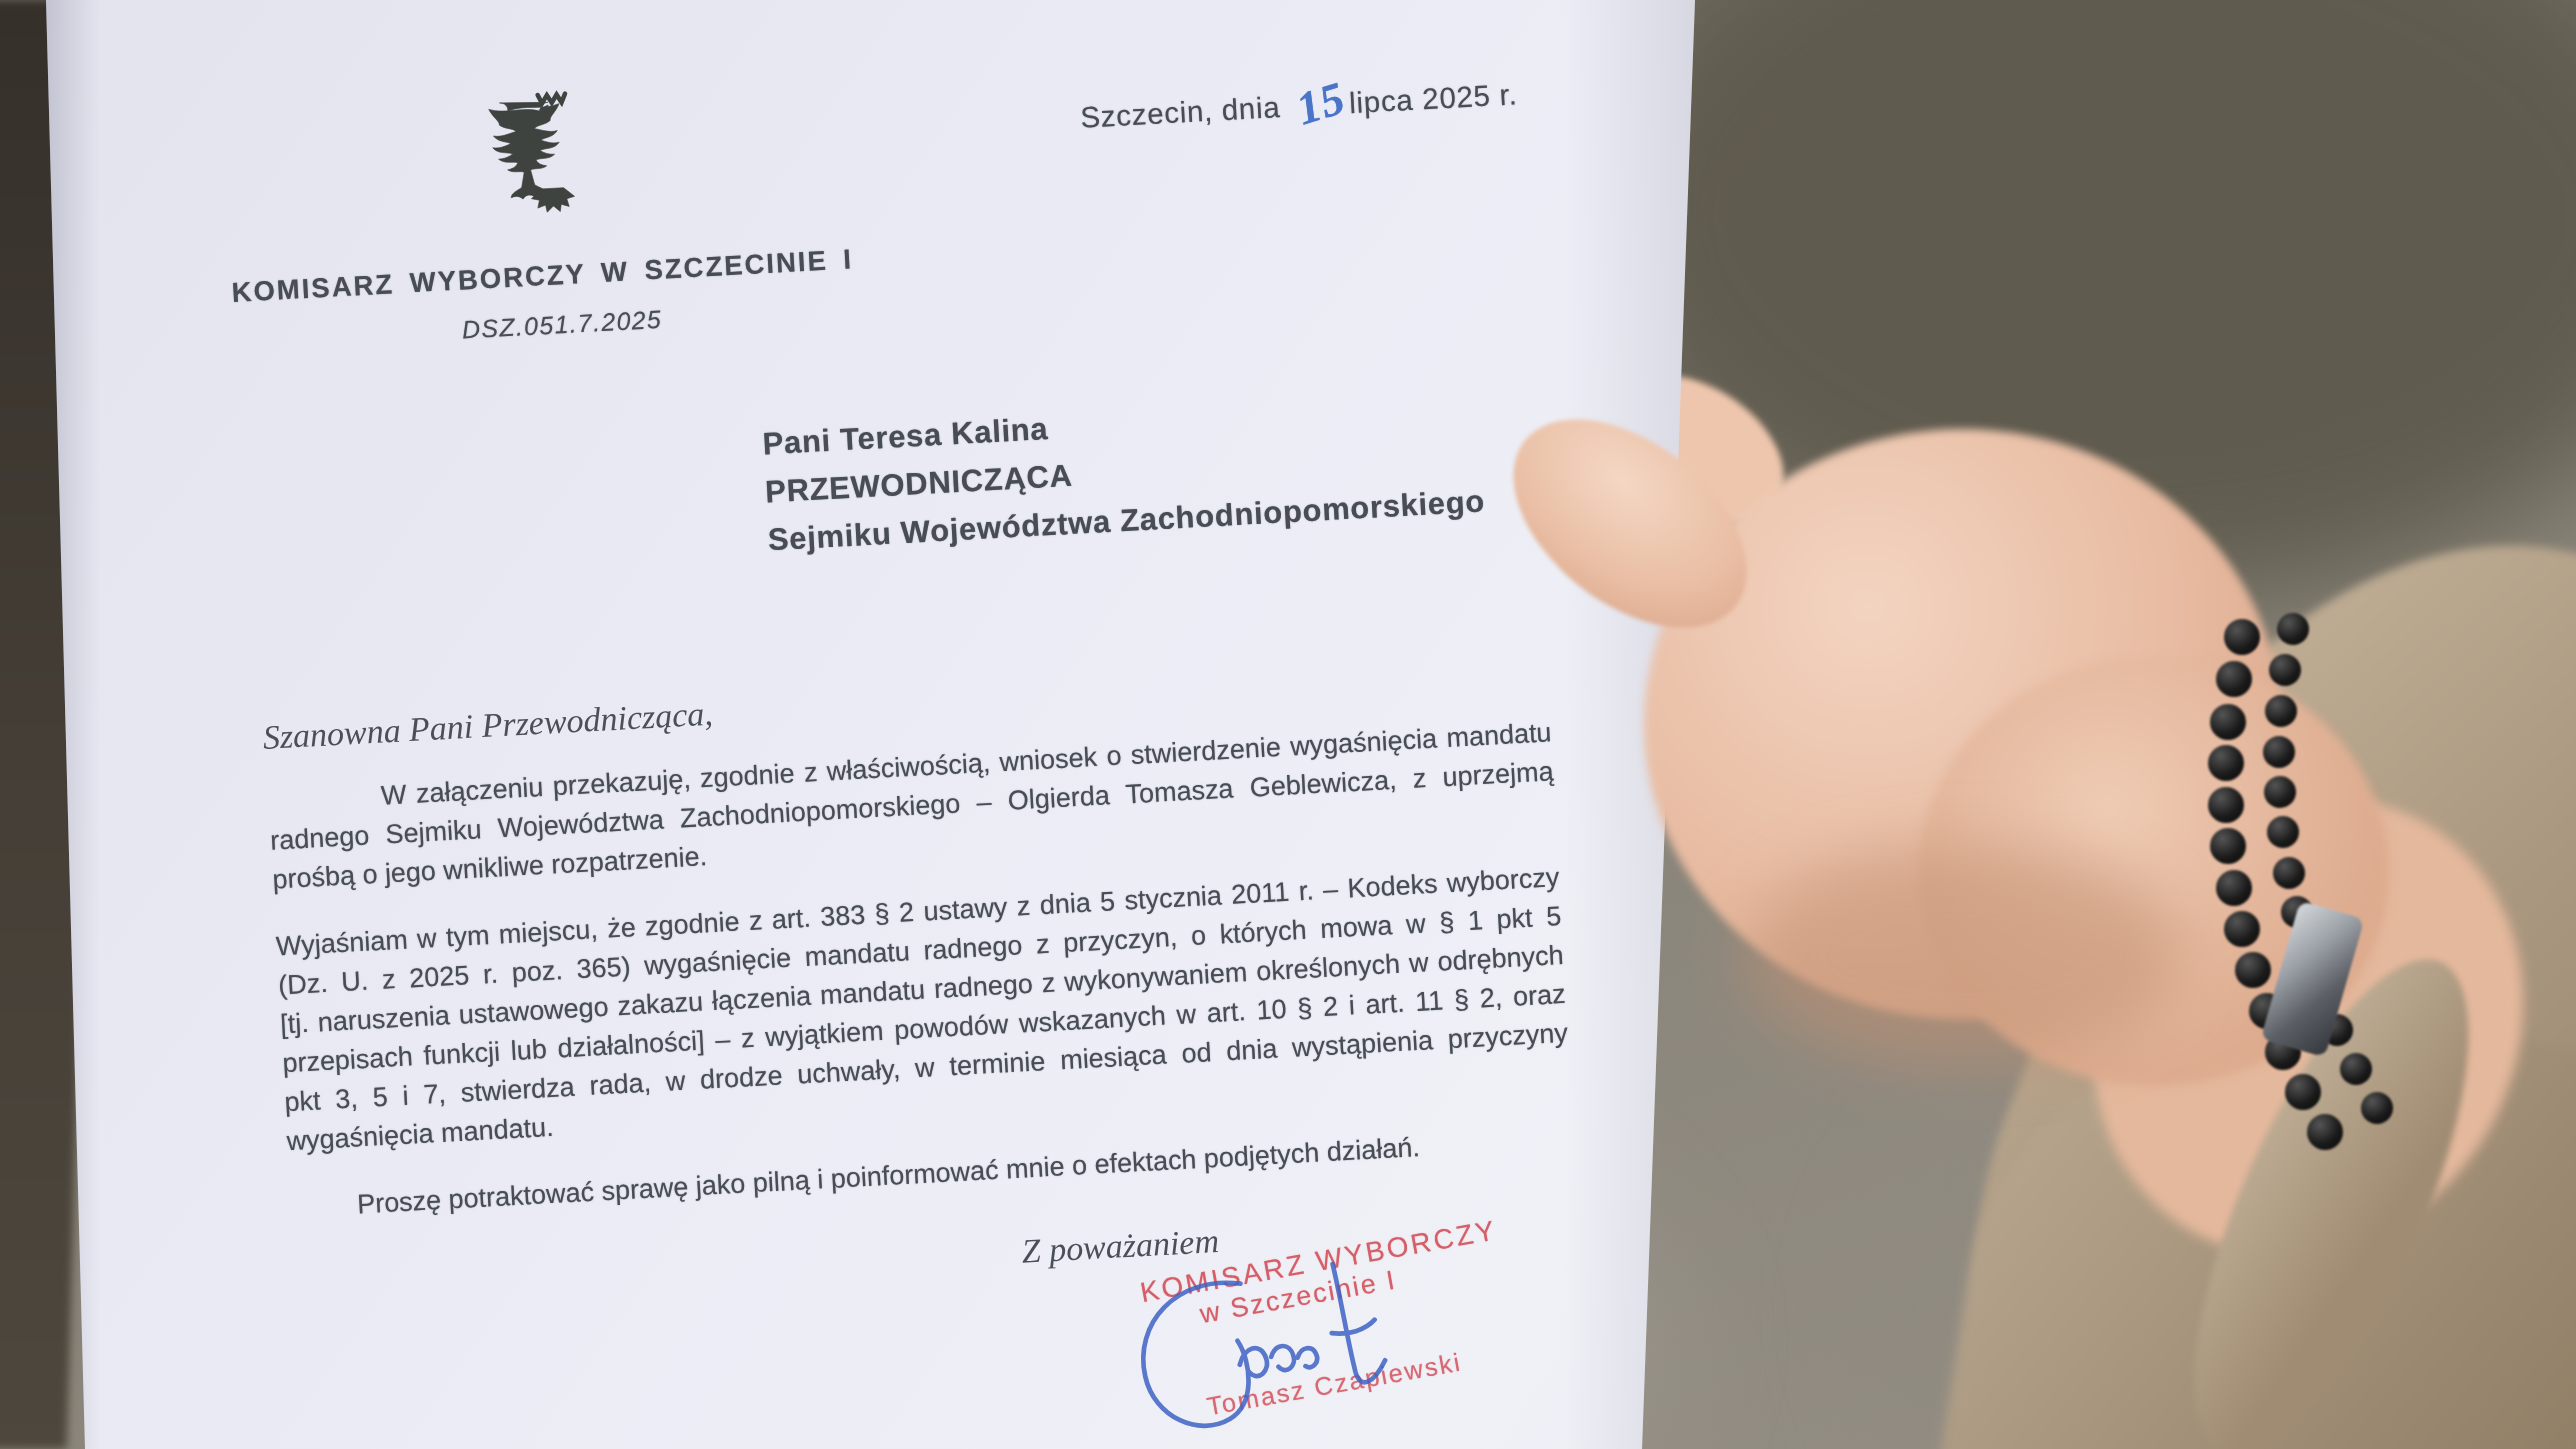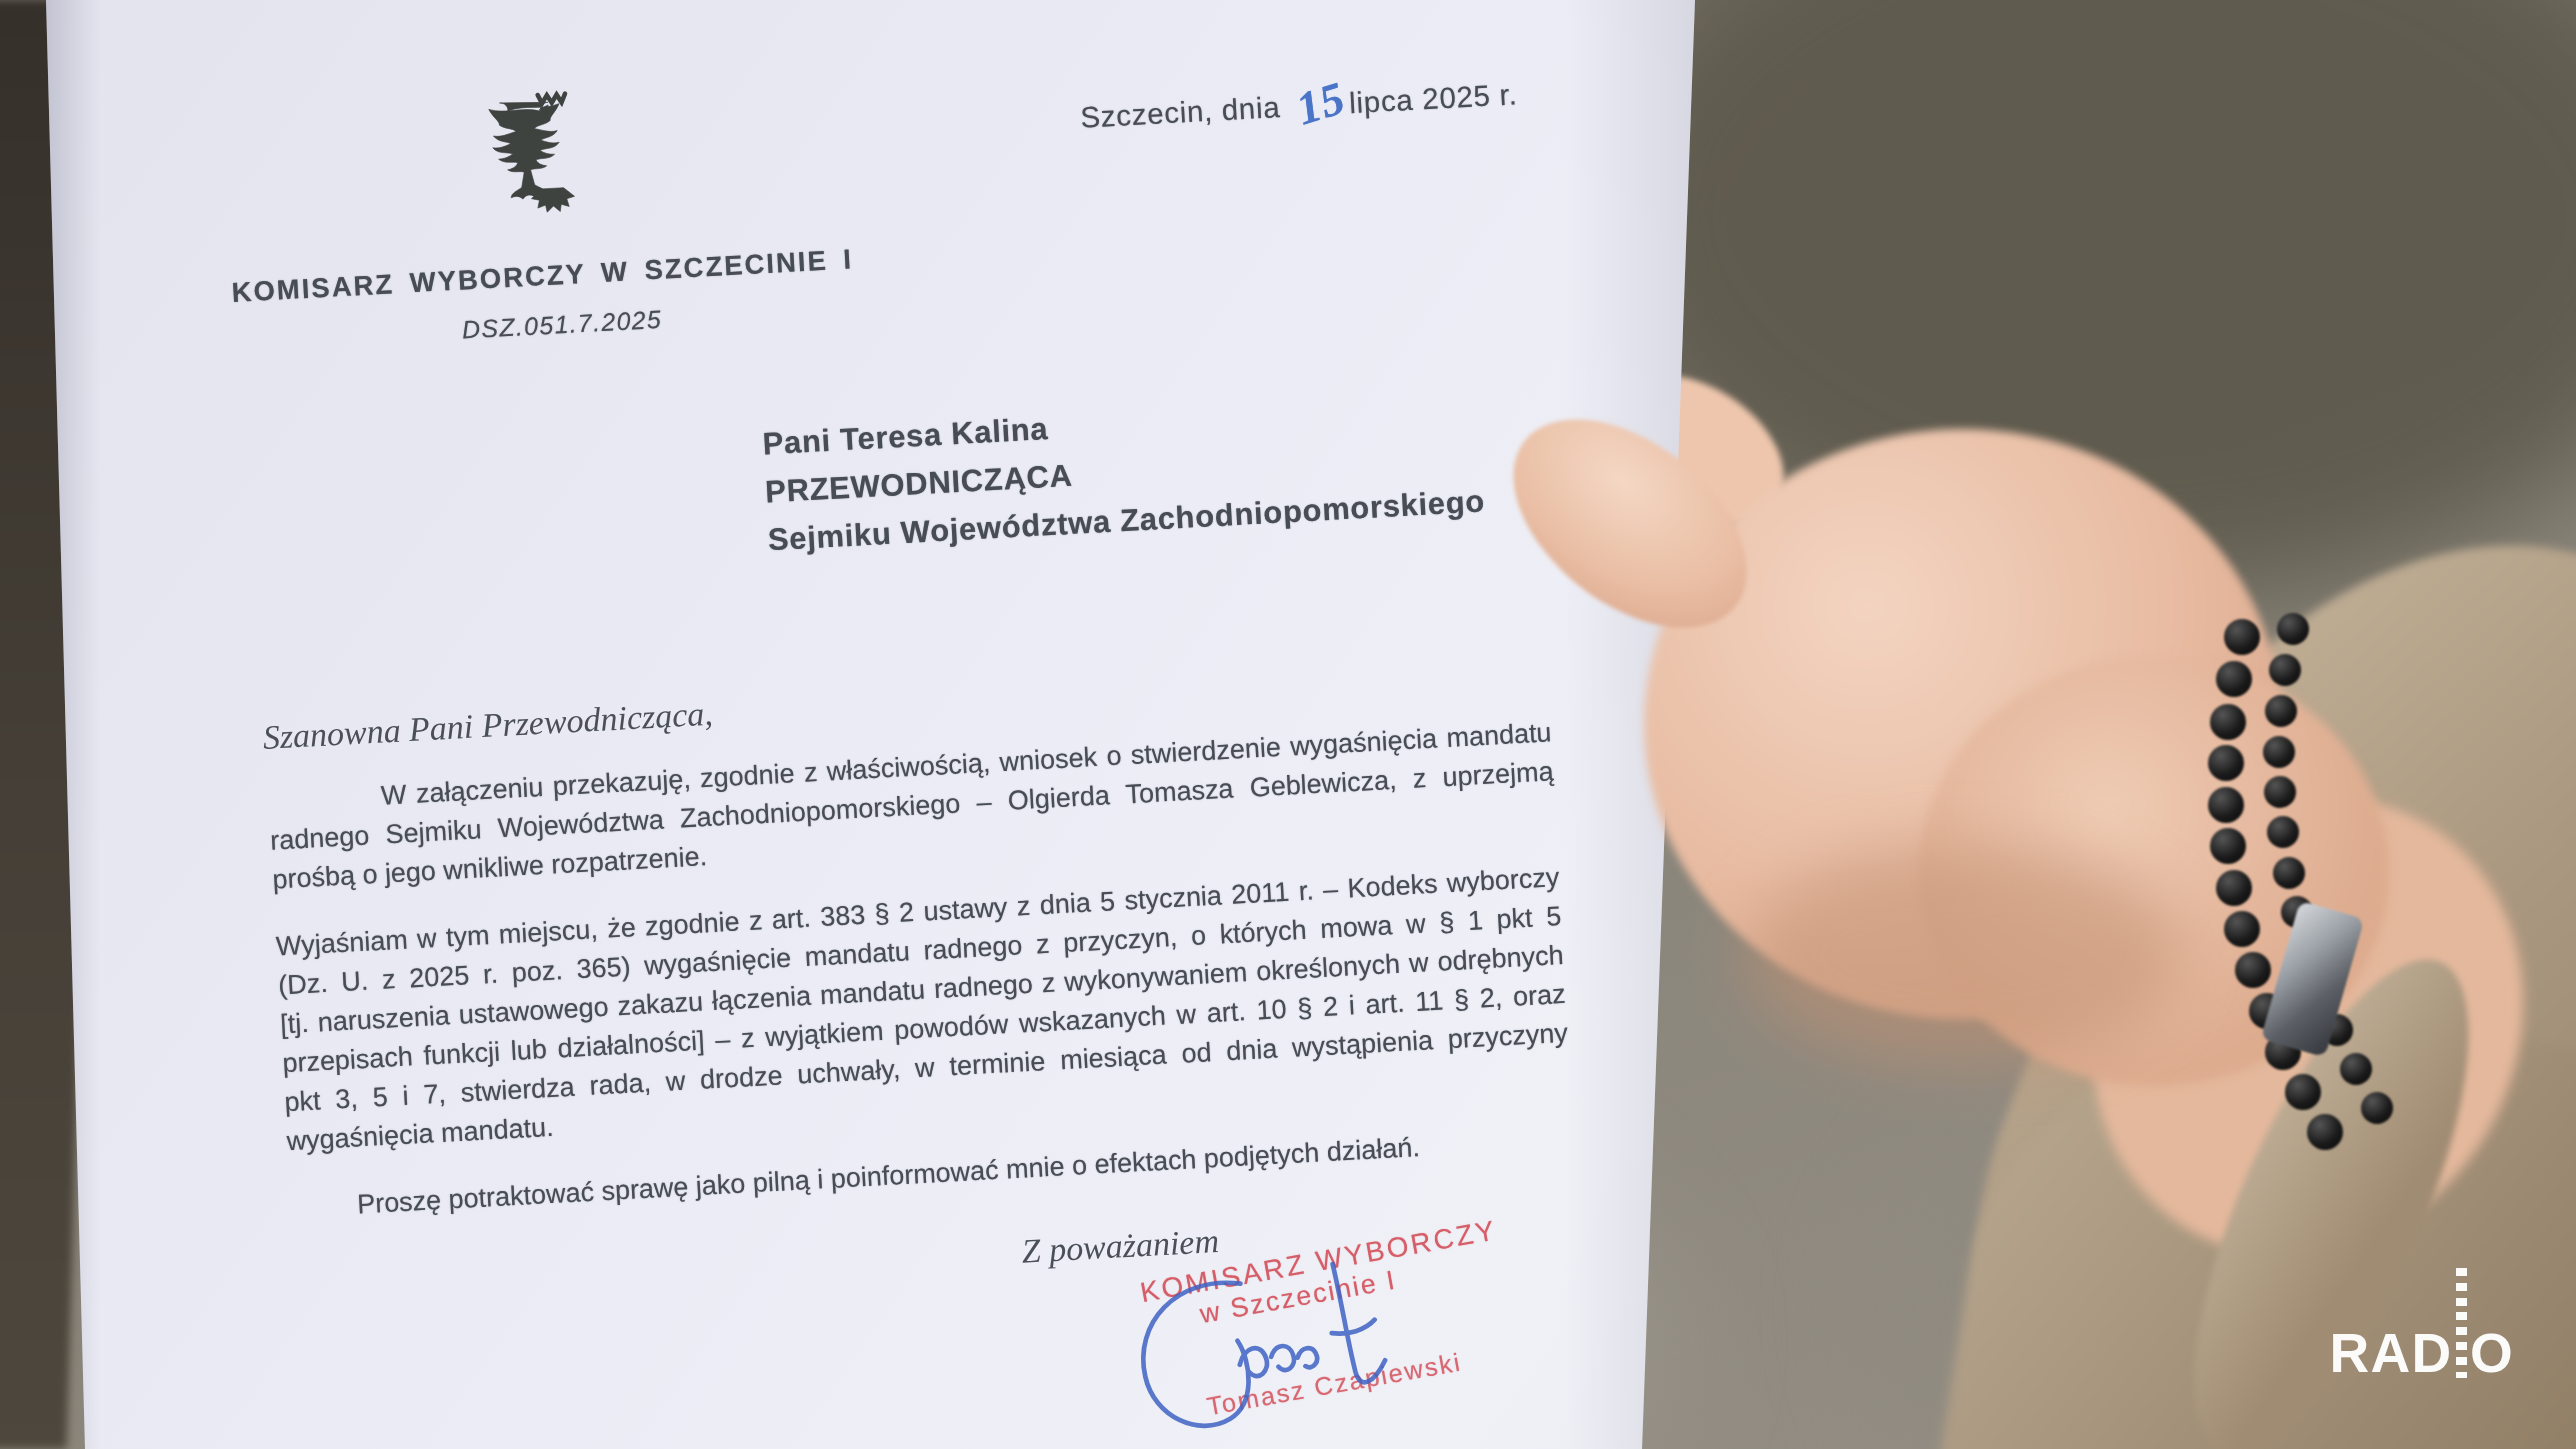--- a/index.html
+++ b/index.html
@@ -204,17 +204,16 @@
       <div class="bead" style="left: 2281px; top: 896px; width: 32px; height: 32px; z-index: 25;"></div>
       <div class="bead" style="left: 2292px; top: 936px; width: 32px; height: 32px; z-index: 25;"></div>
       <div class="bead" style="left: 2306px; top: 975px; width: 32px; height: 32px; z-index: 25;"></div>
       <div class="bead" style="left: 2321px; top: 1014px; width: 32px; height: 32px; z-index: 25;"></div>
       <div class="bead" style="left: 2340px; top: 1053px; width: 32px; height: 32px; z-index: 25;"></div>
       <div class="bead" style="left: 2361px; top: 1092px; width: 32px; height: 32px; z-index: 25;"></div>
     </div>
   <div class="abs clasp"></div>
 
   <div class="abs credit-logo">
-    <div class="logo-line"><span>RAD</span><span class="ibar ibar-up"></span><span>O</span></div>
   </div>
 
 </div>
 
 
 </body></html>

